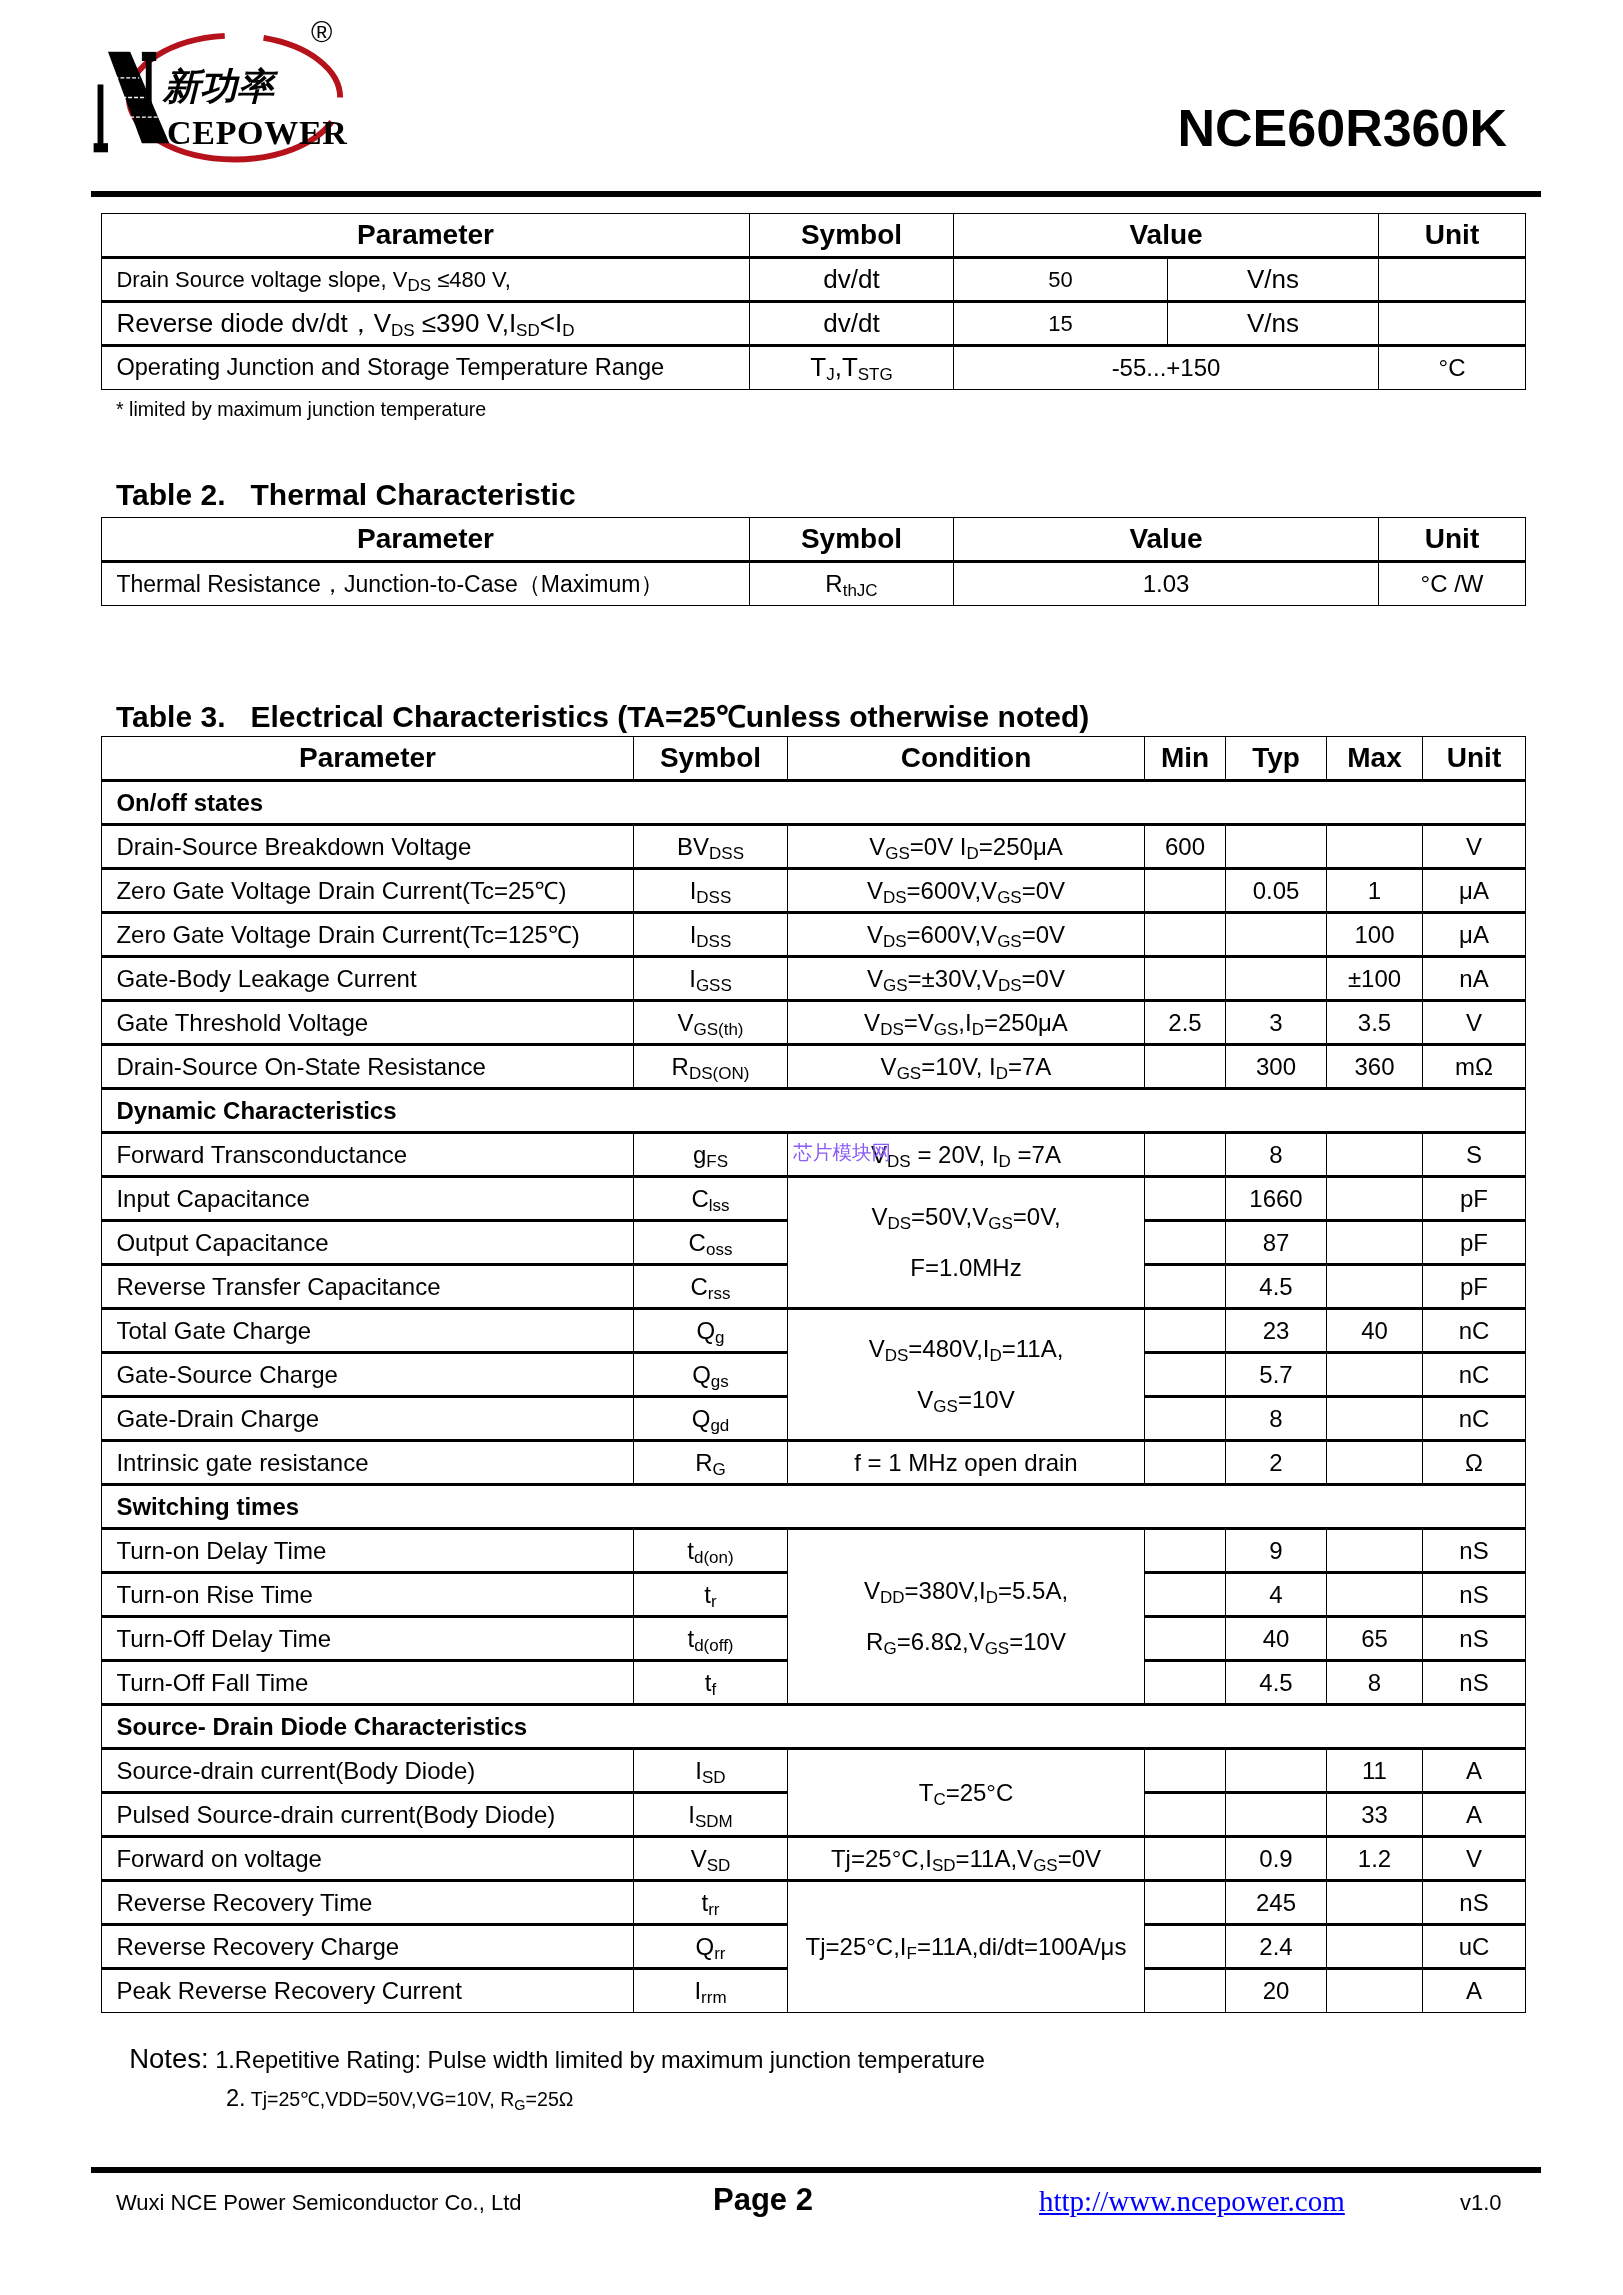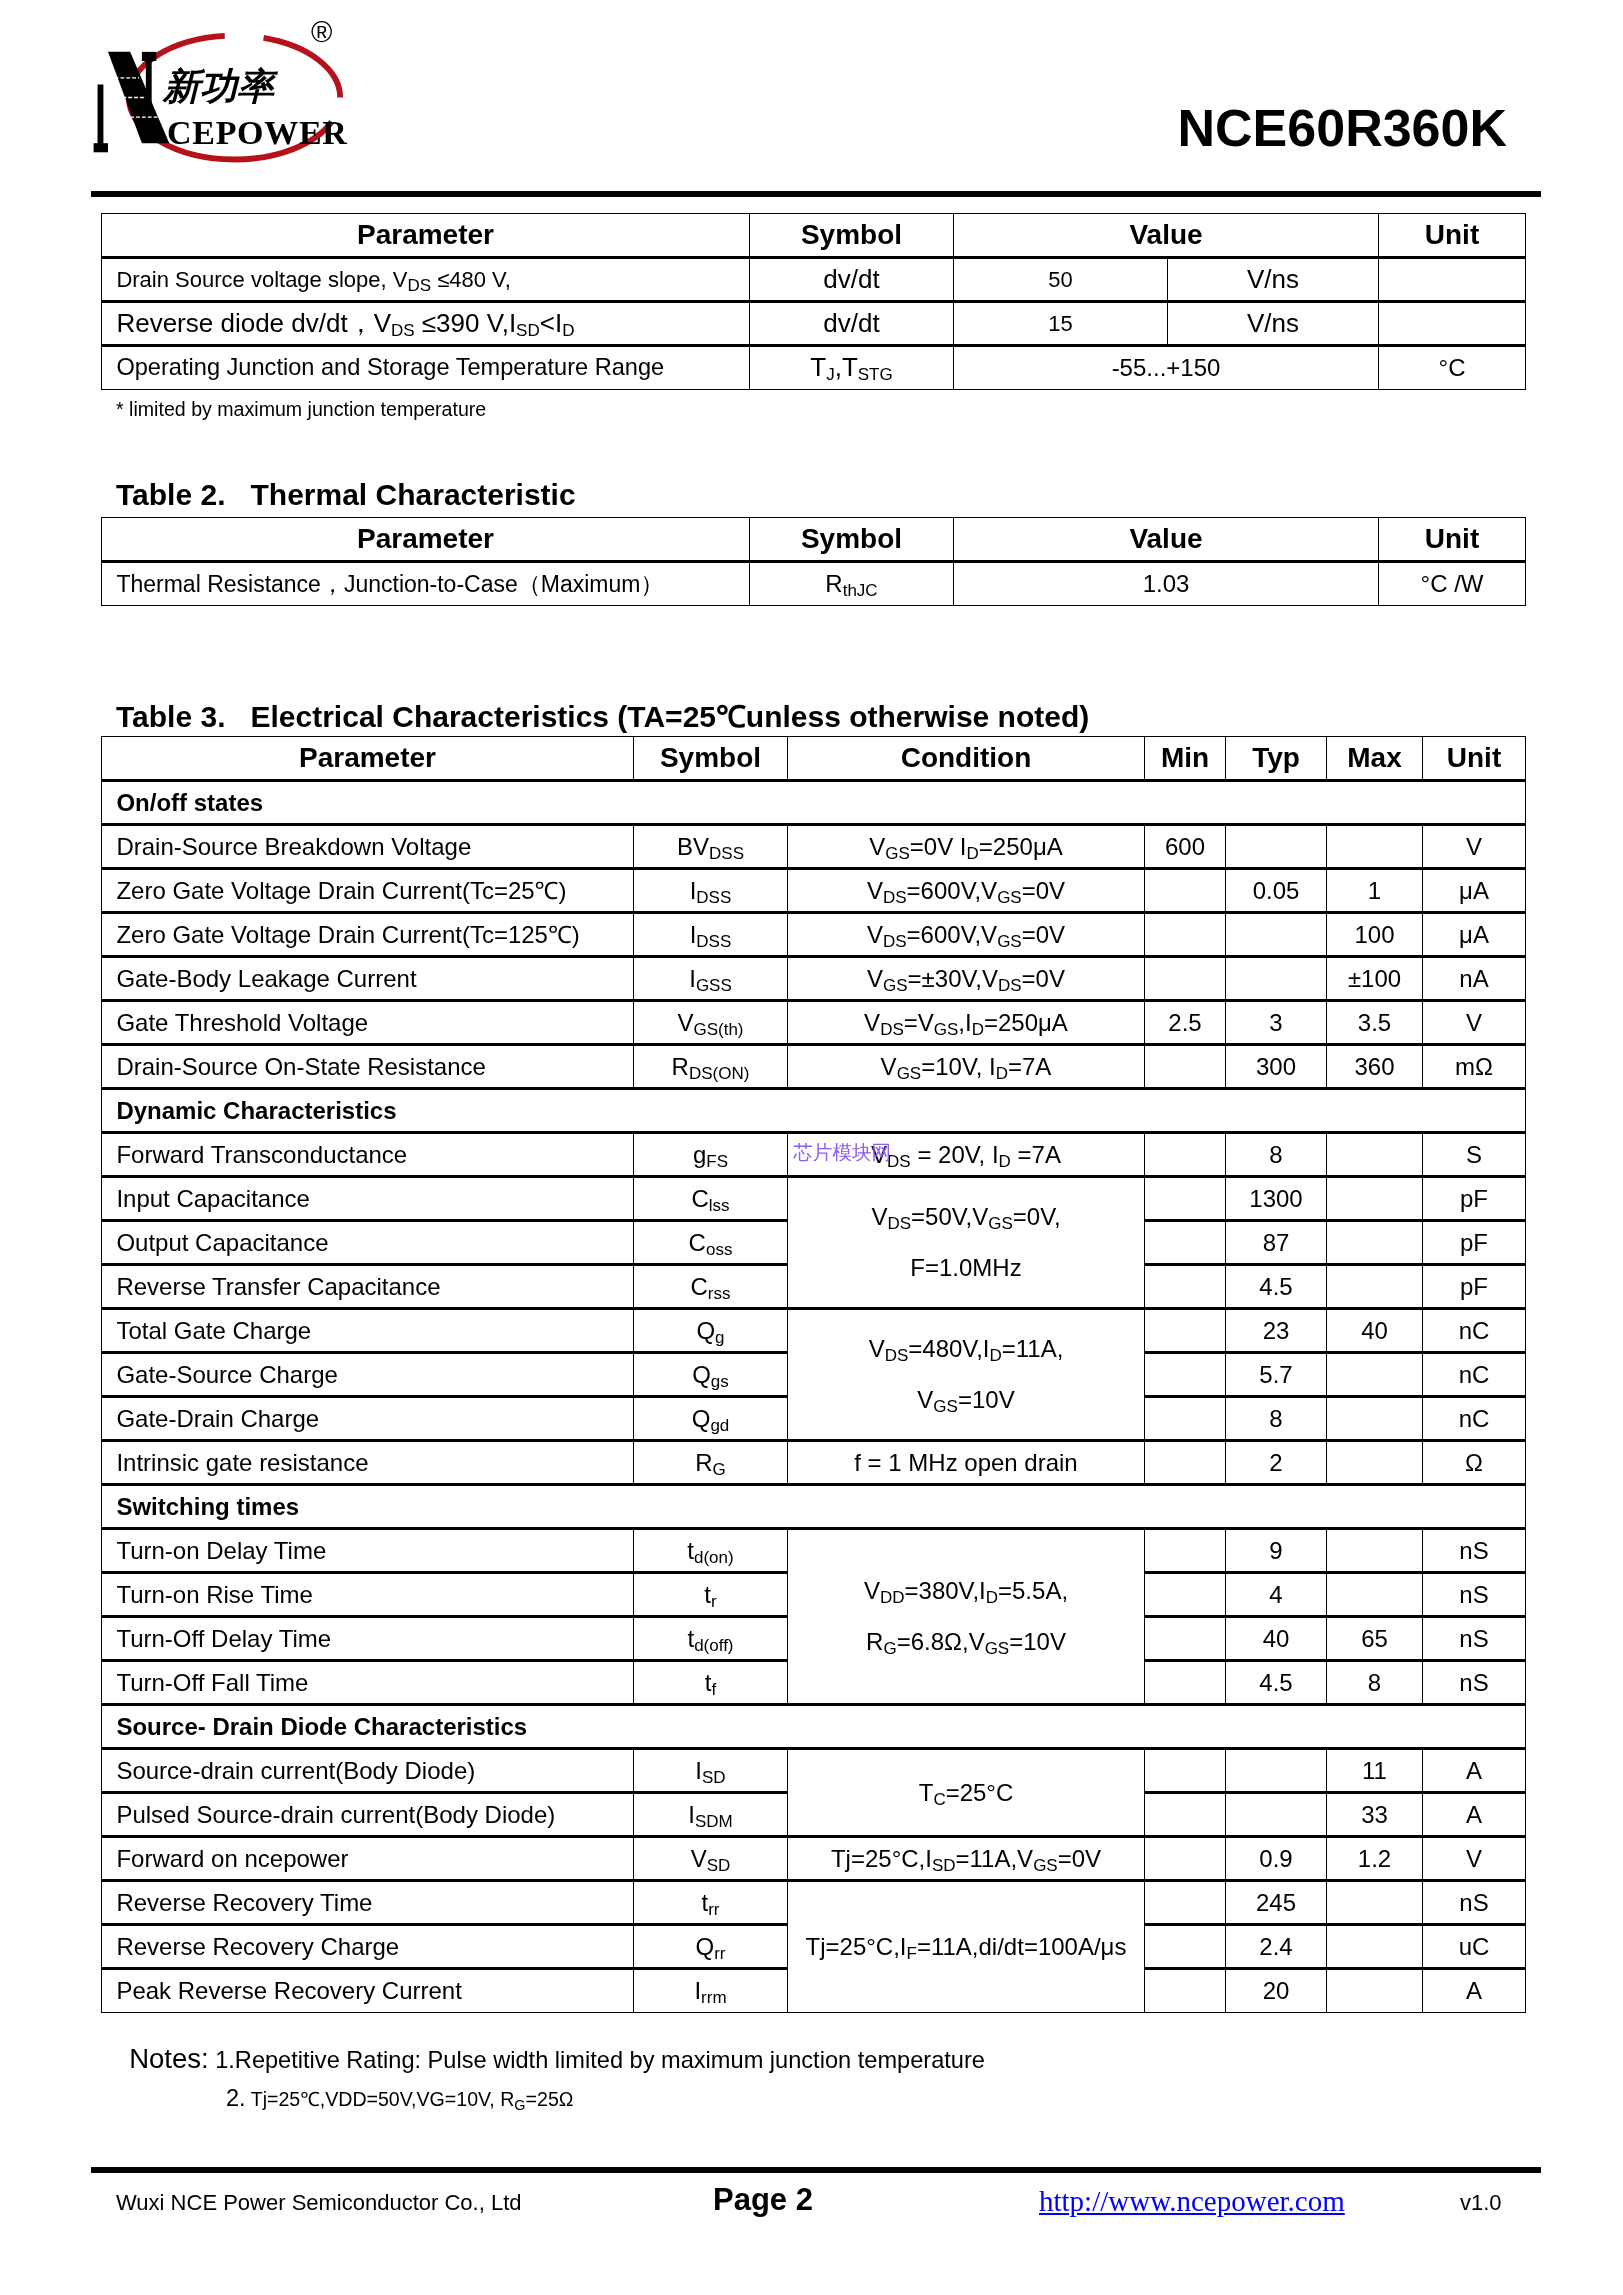--- a/index.html
+++ b/index.html
@@ -200,21 +200,21 @@
     <td>S</td>
   </tr>
   <tr style="height:44px" class="thick-top">
     <td class="left">Input Capacitance</td>
     <td><span>C</span><sub>lss</sub></td>
     <td rowspan="3" style="line-height:2.1;">
       <div><span>V</span><sub>DS</sub><span>=50V,V</span><sub>GS</sub><span>=0V,</span></div>
       <div>F=1.0MHz</div>
     </td>
     <td></td>
-    <td>1300</td>
+    <td>1660</td>
     <td></td>
     <td>pF</td>
   </tr>
   <tr style="height:44px" class="thick-top">
     <td class="left">Output Capacitance</td>
     <td><span>C</span><sub>oss</sub></td>
     <td></td>
     <td>87</td>
     <td></td>
     <td>pF</td>
@@ -319,21 +319,21 @@
   </tr>
   <tr style="height:44px" class="thick-top">
     <td class="left">Pulsed Source-drain current(Body Diode)</td>
     <td><span>I</span><sub>SDM</sub></td>
     <td></td>
     <td></td>
     <td>33</td>
     <td>A</td>
   </tr>
   <tr style="height:44px" class="thick-top">
-    <td class="left">Forward on ncepower</td>
+    <td class="left">Forward on voltage</td>
     <td><span>V</span><sub>SD</sub></td>
     <td><span>Tj=25°C,I</span><sub>SD</sub><span>=11A,V</span><sub>GS</sub><span>=0V</span></td>
     <td></td>
     <td>0.9</td>
     <td>1.2</td>
     <td>V</td>
   </tr>
   <tr style="height:44px" class="thick-top">
     <td class="left">Reverse Recovery Time</td>
     <td><span>t</span><sub>rr</sub></td>

